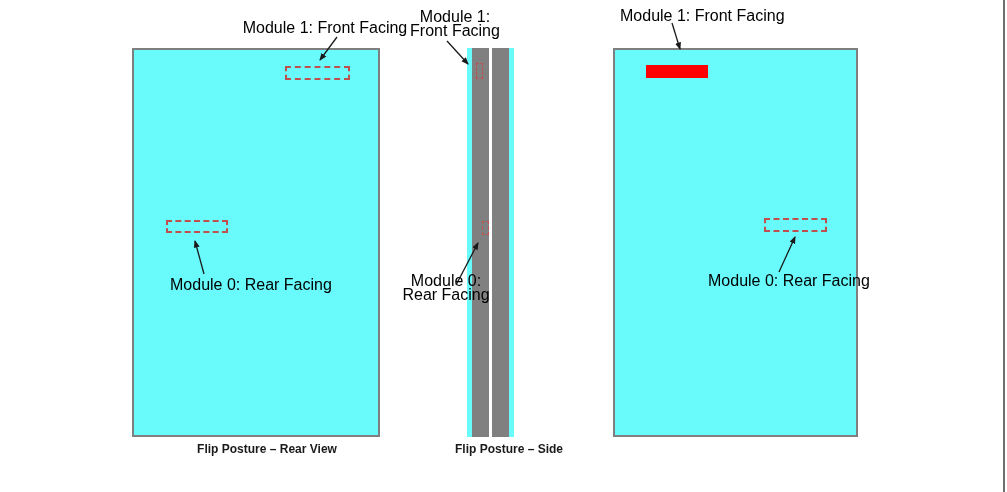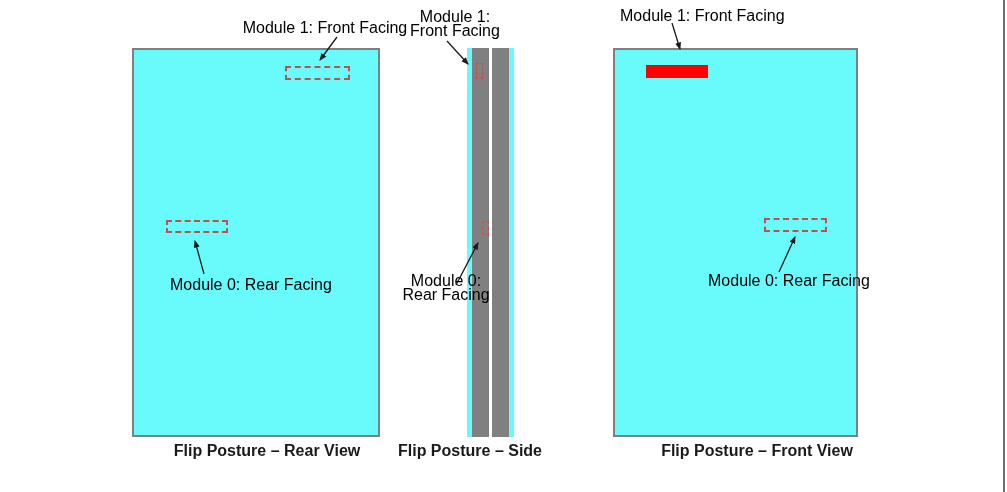--- a/index.html
+++ b/index.html
@@ -73,27 +73,27 @@
   .lbl-side-1{left:455px;top:10px;}
   .lbl-side-0{left:446px;top:274px;}
   .lbl-front-1{left:620px;top:9px;}
   .lbl-front-0{left:708px;top:274px;}
 
   
   .caption{
     position:absolute;
     top:442px;
     transform:translateX(-50%);
-    font-size:16px;
+    font-size:12px;
     font-weight:600;
     color:#1a1a1a;
     white-space:nowrap;
   }
   .cap-rear{left:267px;}
-  .cap-side{left:470px;}
+  .cap-side{left:509px;}
   .cap-front{left:757px;}
 
   
   .arrows{
     position:absolute;left:0;top:0;width:1007px;height:492px;
     pointer-events:none;
   }
   .arrows line{stroke:var(--arrow-black);stroke-width:1.3px;}
 
   
@@ -144,17 +144,16 @@
     <line x1="337" y1="37" x2="320" y2="60" marker-end="url(#ah)"></line>
     <line x1="204" y1="274" x2="195" y2="241" marker-end="url(#ah)"></line>
     <line x1="447" y1="41" x2="468" y2="64" marker-end="url(#ah)"></line>
     <line x1="456" y1="285" x2="478" y2="243" marker-end="url(#ah)"></line>
     <line x1="672" y1="23" x2="680" y2="49" marker-end="url(#ah)"></line>
     <line x1="779" y1="272" x2="795" y2="237" marker-end="url(#ah)"></line>
   </svg>
 
   <div class="caption cap-rear">Flip Posture – Rear View</div>
   <div class="caption cap-side">Flip Posture – Side</div>
-  <div class="caption cap-front">Flip Posture – Front View</div>
 
   <div class="page-edge"></div>
 
 </div>
 
 </body></html>

